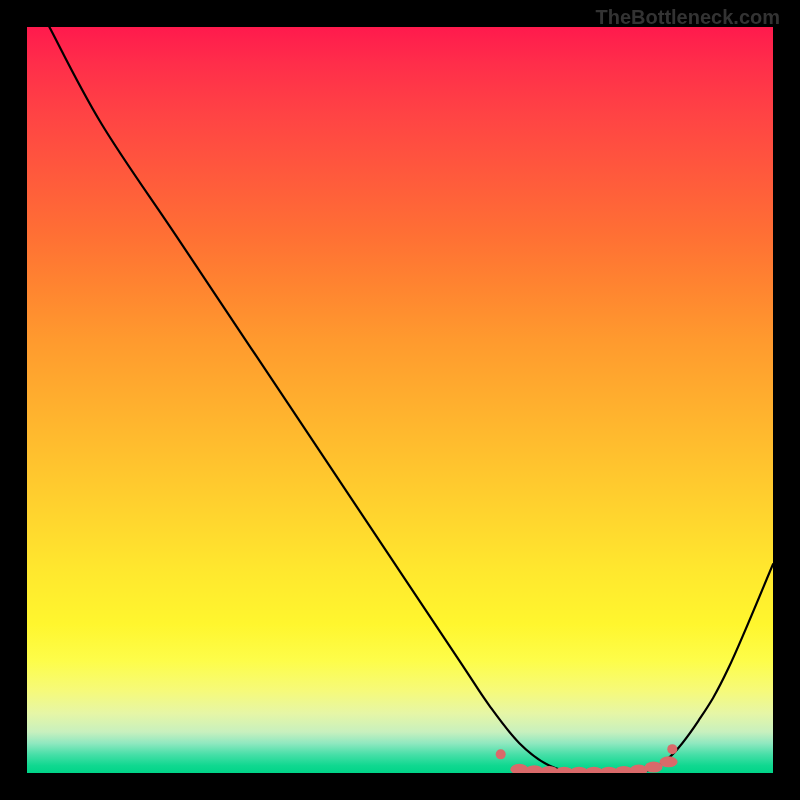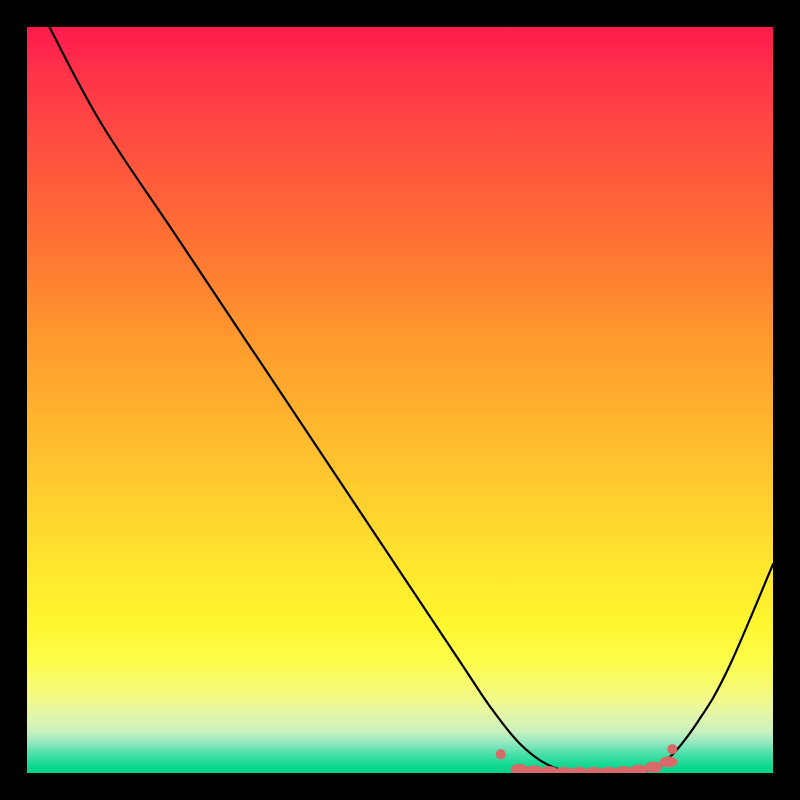--- a/index.html
+++ b/index.html
@@ -53,20 +53,21 @@
     position: absolute;
     inset: 0;
     width: 100%;
     height: 100%;
   }
 </style>
 </head>
 <body>
 
 <div class="container">
+  <div class="watermark">TheBottleneck.com</div>
   <div class="plot-area">
     <div class="gradient"></div>
     <svg class="curve" viewBox="0 0 746 746" preserveAspectRatio="none">
       <path id="curve-path" fill="none" stroke="#000000" stroke-width="2.2" stroke-linecap="round" d="M 22.38 0 C 31.779600000000002 17.456400000000002, 51.772400000000005 59.38160000000002, 74.60000000000001 96.98000000000002 C 97.42760000000001 134.57840000000002, 122.34400000000002 168.596, 149.20000000000002 208.88 C 176.056 249.164, 196.944 280.49600000000004, 223.79999999999998 320.78000000000003 C 250.65599999999998 361.064, 271.54400000000004 392.396, 298.40000000000003 432.68 C 325.25600000000003 472.964, 348.8296 508.3243999999999, 373 544.5799999999999 C 397.1704 580.8355999999999, 416.56639999999993 609.9296, 432.67999999999995 634.1 C 448.79359999999997 658.2704, 451.77759999999995 664.0892, 462.52 678.86 C 473.2624 693.6308, 481.61760000000004 705.4176, 492.36 716.16 C 503.1024 726.9024, 511.45759999999996 733.1687999999999, 522.1999999999999 738.54 C 532.9423999999999 743.9112, 541.2976 744.6572, 552.04 746 C 562.7823999999999 747.3428, 571.1376 746, 581.88 746 C 592.6224 746, 600.9775999999999 748.6856, 611.7199999999999 746 C 622.4623999999999 743.3144, 630.8176 740.4796, 641.56 731.08 C 652.3023999999999 721.6804000000001, 660.6576 709.8936, 671.4 693.78 C 682.1424 677.6664, 687.812 669.7588, 701.24 641.56 C 714.668 613.3611999999999, 737.9432 555.9192, 746 537.12"></path>
       <g id="markers">
           <ellipse cx="492.36" cy="742.27" rx="9" ry="5.5" fill="#d96a6a"></ellipse>
           <ellipse cx="507.28000000000003" cy="743.762" rx="9" ry="5.5" fill="#d96a6a"></ellipse>
           <ellipse cx="522.1999999999999" cy="744.508" rx="9" ry="5.5" fill="#d96a6a"></ellipse>
           <ellipse cx="537.12" cy="745.254" rx="9" ry="5.5" fill="#d96a6a"></ellipse>
           <ellipse cx="552.04" cy="745.254" rx="9" ry="5.5" fill="#d96a6a"></ellipse>

